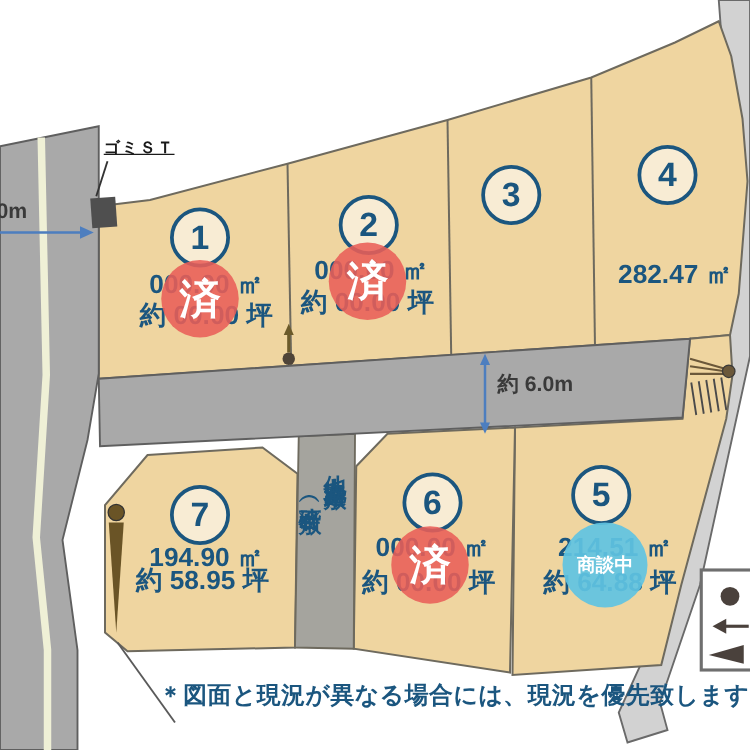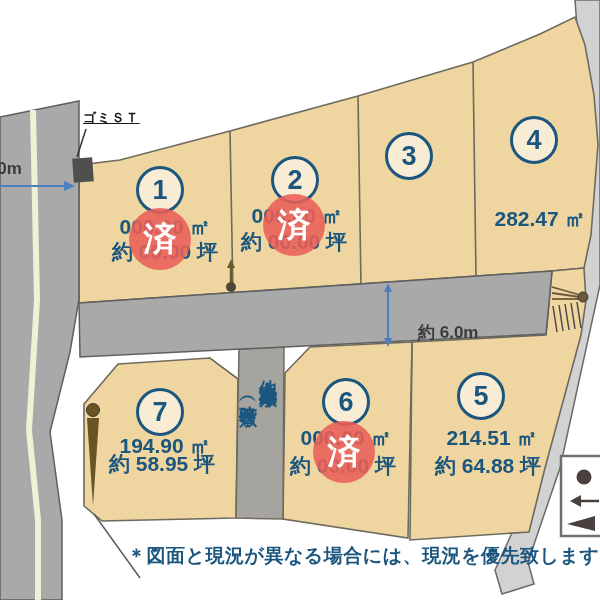--- a/index.html
+++ b/index.html
@@ -102,21 +102,21 @@
       <g>
         <line x1="599" y1="501" x2="576" y2="501" stroke="#4a413c" stroke-width="2.5"></line>
         <polygon points="570,501 581,495 581,507" fill="#4a413c"></polygon>
       </g>
       <polygon points="567,524 595,516 595,531" fill="#4a413c"></polygon>
     </g>
   </svg>
 
   <div class="txt gomi" style="left:83px;top:109px;">ゴミＳＴ</div>
   <div class="txt small-label" style="left:-17px;top:159px;">6.0m</div>
-  <div class="txt small-label" style="left:418px;top:296px;margin-top:25px;">約 6.0m</div>
+  <div class="txt small-label" style="left:398px;top:296px;">約 6.0m</div>
 
   <div class="txt vtext" style="left:256px;top:366px;">他人地通路敷</div>
   <div class="txt vtext" style="left:236px;top:390px;">（砕石敷）</div>
 
   <div class="lot-num" style="left:160px;top:190px;">1</div>
   <div class="txt area-line" style="left:165px;top:227px;">000.00 ㎡</div>
   <div class="txt area-line" style="left:165px;top:252px;">約 00.00 坪</div>
   <div class="status-circle sold" style="left:160px;top:239px;">済</div>
 
   <div class="lot-num" style="left:295px;top:180px;">2</div>
@@ -125,20 +125,21 @@
   <div class="status-circle sold" style="left:294px;top:225px;">済</div>
 
   <div class="lot-num" style="left:409px;top:156px;">3</div>
 
   <div class="lot-num" style="left:534px;top:140px;">4</div>
   <div class="txt area-line" style="left:540px;top:183px;margin-top:36px;">282.47 ㎡</div>
 
   <div class="lot-num" style="left:481px;top:396px;">5</div>
   <div class="txt area-line" style="left:492px;top:438px;">214.51 ㎡</div>
   <div class="txt area-line" style="left:488px;top:466px;">約 64.88 坪</div>
+  <div class="status-circle nego" style="left:484px;top:452px;">商談中</div>
 
   <div class="lot-num" style="left:346px;top:402px;">6</div>
   <div class="txt area-line" style="left:346px;top:438px;">000.00 ㎡</div>
   <div class="txt area-line" style="left:343px;top:466px;">約 00.00 坪</div>
   <div class="status-circle sold" style="left:344px;top:452px;">済</div>
 
   <div class="lot-num" style="left:160px;top:412px;">7</div>
   <div class="txt area-line" style="left:165px;top:446px;">194.90 ㎡</div>
   <div class="txt area-line" style="left:162px;top:464px;">約 58.95 坪</div>
 

